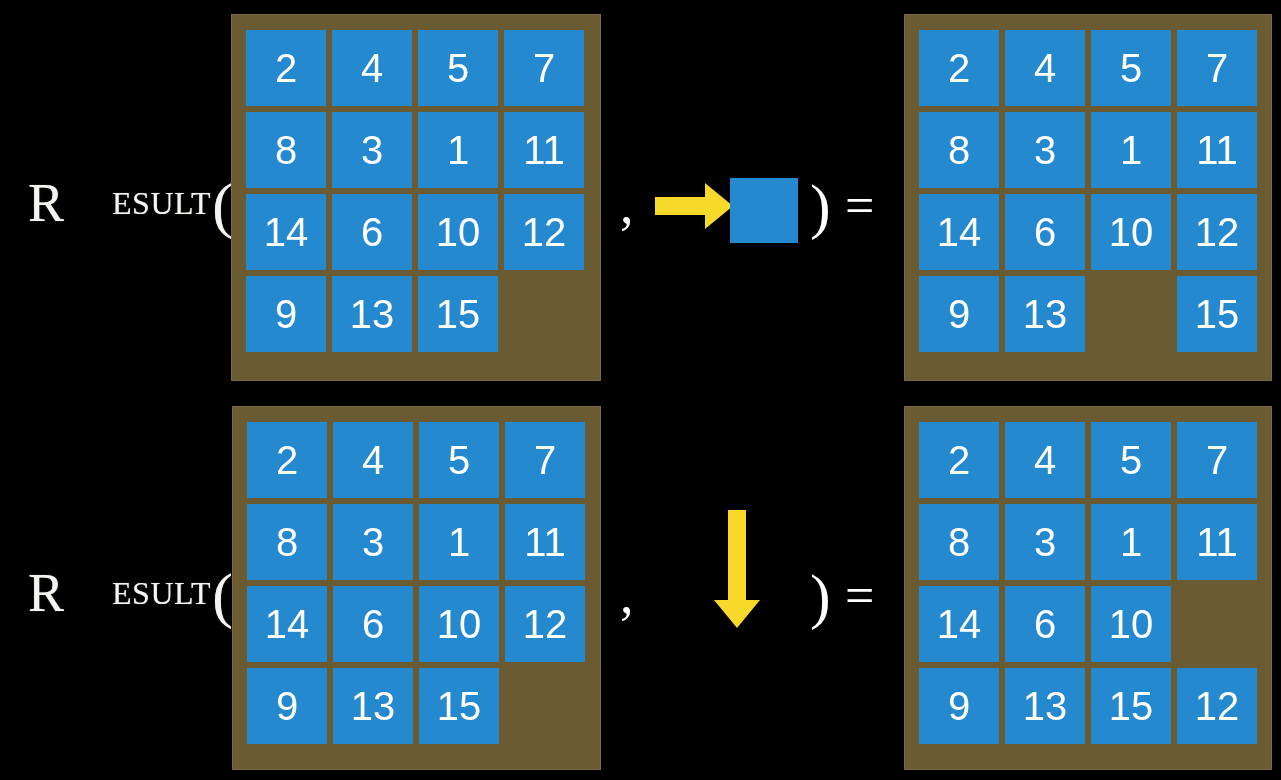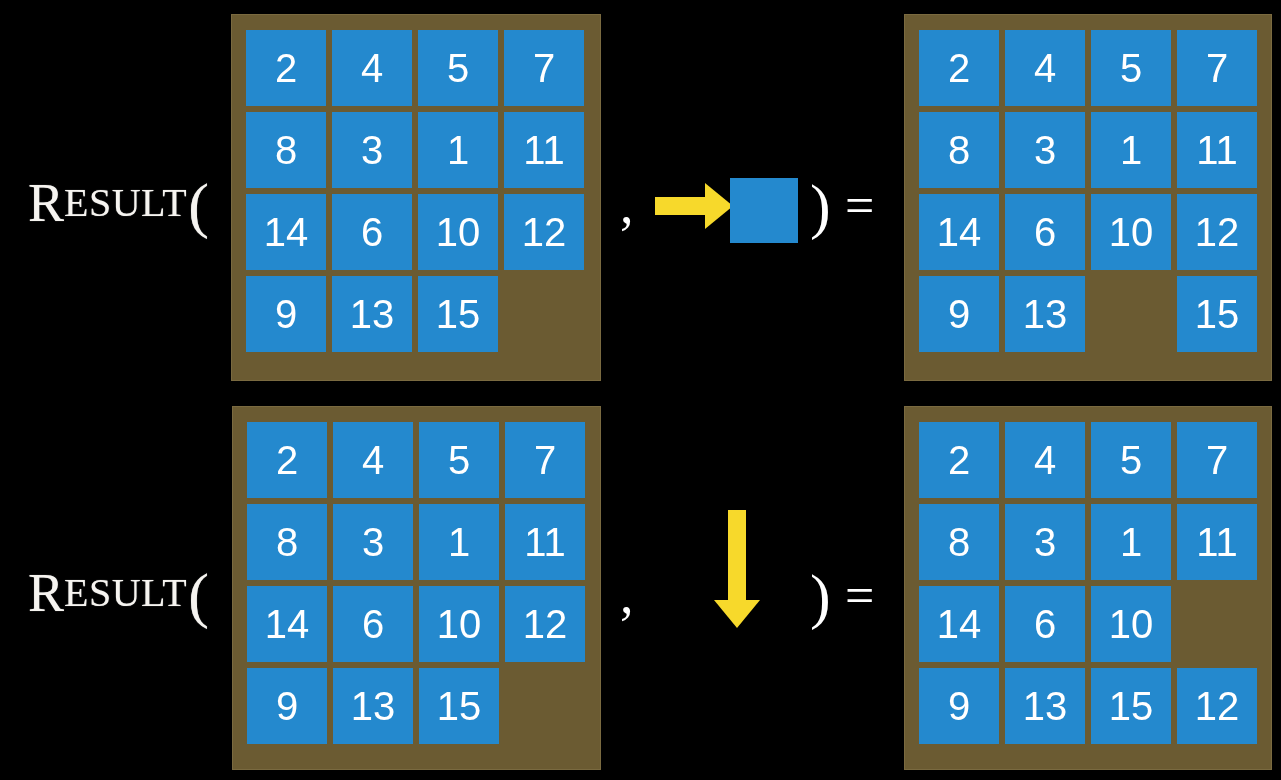--- a/index.html
+++ b/index.html
@@ -44,23 +44,24 @@
     font-family: "Liberation Serif", serif;
     white-space: nowrap;
     text-shadow: 0 0 1px rgba(255,255,255,0.55);
   }
   .result-label .cap {
     font-size: 54px;
     line-height: 54px;
     letter-spacing: 0px;
   }
   .result-label .sc {
-    font-size: 40px;
+    font-size: 32px;
     line-height: 40px;
     letter-spacing: 0.5px;
+    margin-left: 48px;
   }
   .result-label .paren {
     font-size: 62px;
     line-height: 56px;
     margin-left: 1px;
     position: relative;
     top: 2px;
   }
 
   

